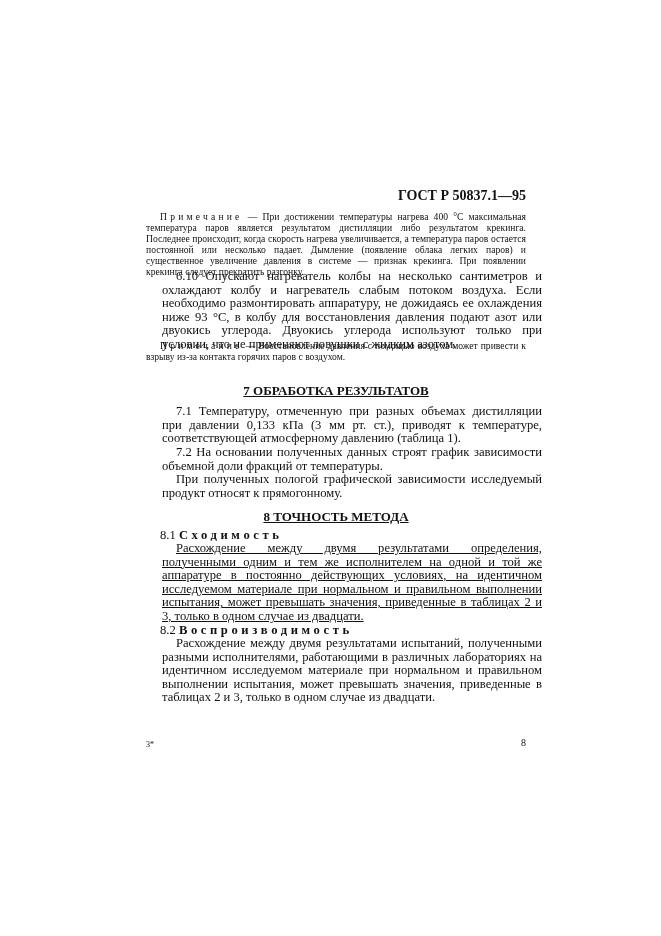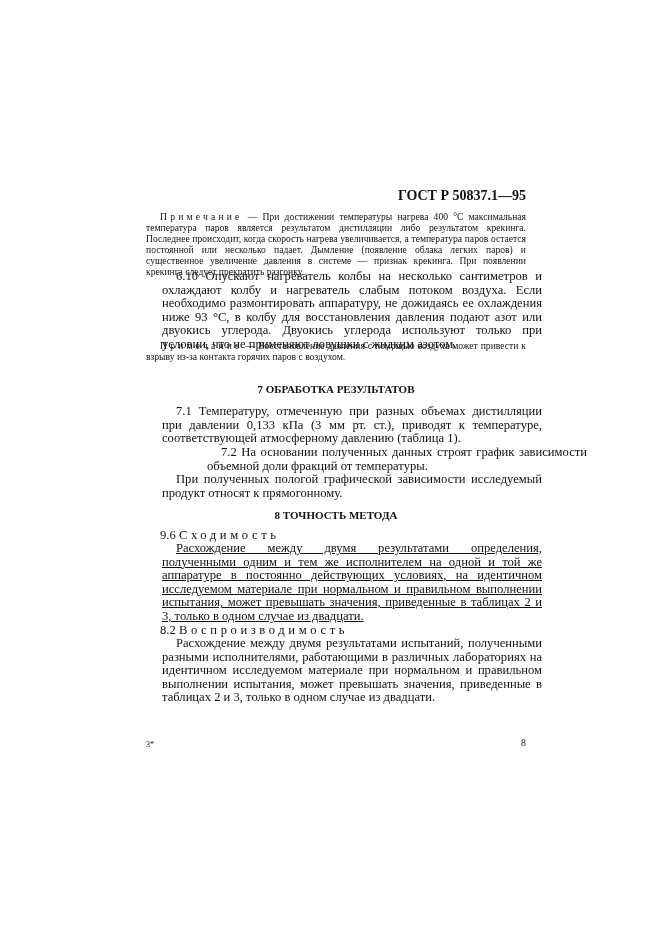--- a/index.html
+++ b/index.html
@@ -6,23 +6,23 @@
   body { width: 661px; height: 936px; position: relative; overflow: hidden;
          font-family: "Liberation Serif", "DejaVu Serif", serif; color: #111; }
   .page { position: absolute; left: 146px; top: 0; width: 380px; }
   .header { position: absolute; top: 188px; right: 0; font-weight: bold; font-size: 14px; }
   .note { position: absolute; left: 0; width: 380px; font-size: 9.6px; line-height: 11px;
           text-align: justify; text-indent: 14px; }
   .note .spaced { letter-spacing: 3.2px; }
   .para { position: absolute; left: 16px; width: 380px; font-size: 12.6px; line-height: 13.6px;
           text-align: justify; text-indent: 14px; }
   .heading { position: absolute; left: 0; width: 380px; text-align: center; font-weight: bold;
-             font-size: 11px; }
+             font-size: 13px; text-decoration: underline; }
   .subhead { position: absolute; left: 0; width: 380px; font-size: 12.6px; text-indent: 14px; }
-  .subhead .spaced { letter-spacing: 3.6px; }
+  .subhead .spaced { letter-spacing: 3.6px; font-weight: bold; }
   .footer-left { position: absolute; left: 0; top: 740px; font-size: 8px; }
   .footer-right { position: absolute; right: 0; top: 737px; font-size: 10px; }
 </style>
 </head>
 <body>
 
 <div class="page">
   <div class="header">ГОСТ Р 50837.1—95</div>
 
   <div class="note" style="top:211px;">
@@ -31,27 +31,27 @@
 
   <div class="para" style="top:270px;">6.10 Опускают нагреватель колбы на несколько сантиметров и охлаждают колбу и нагреватель слабым потоком воздуха. Если необходимо размонтировать аппаратуру, не дожидаясь ее охлаждения ниже 93 °С, в колбу для восстановления давления подают азот или двуокись углерода. Двуокись углерода используют только при условии, что не применяют ловушки с жидким азотом.</div>
 
   <div class="note" style="top:340px;">
     <span class="spaced">Примечание</span><span> — Восстановление давления с помощью воздуха может привести к взрыву из-за контакта горячих паров с воздухом.</span>
   </div>
 
   <div class="heading" style="top:383px;">7 ОБРАБОТКА РЕЗУЛЬТАТОВ</div>
 
   <div class="para" style="top:405px;">7.1 Температуру, отмеченную при разных объемах дистилляции при давлении 0,133 кПа (3 мм рт. ст.), приводят к температуре, соответствующей атмосферному давлению (таблица 1).</div>
-  <div class="para" style="top:446px;margin-left:45px;">7.2 На основании полученных данных строят график зависимости объемной доли фракций от температуры.</div>
+  <div class="para" style="top:446px;">7.2 На основании полученных данных строят график зависимости объемной доли фракций от температуры.</div>
   <div class="para" style="top:473px;">При полученных пологой графической зависимости исследуемый продукт относят к прямогонному.</div>
 
   <div class="heading" style="top:509px;">8 ТОЧНОСТЬ МЕТОДА</div>
 
   <div class="subhead" style="top:528px;">
-    <span>9.6 </span><span class="spaced">Сходимость</span>
+    <span>8.1 </span><span class="spaced">Сходимость</span>
   </div>
   <div class="para" style="top:542px;text-decoration:underline;">Расхождение между двумя результатами определения, полученными одним и тем же исполнителем на одной и той же аппаратуре в постоянно действующих условиях, на идентичном исследуемом материале при нормальном и правильном выполнении испытания, может превышать значения, приведенные в таблицах 2 и 3, только в одном случае из двадцати.</div>
 
   <div class="subhead" style="top:623px;">
     <span>8.2 </span><span class="spaced">Воспроизводимость</span>
   </div>
   <div class="para" style="top:637px;">Расхождение между двумя результатами испытаний, полученными разными исполнителями, работающими в различных лабораториях на идентичном исследуемом материале при нормальном и правильном выполнении испытания, может превышать значения, приведенные в таблицах 2 и 3, только в одном случае из двадцати.</div>
 
   <div class="footer-left">3*</div>
   <div class="footer-right">8</div>

